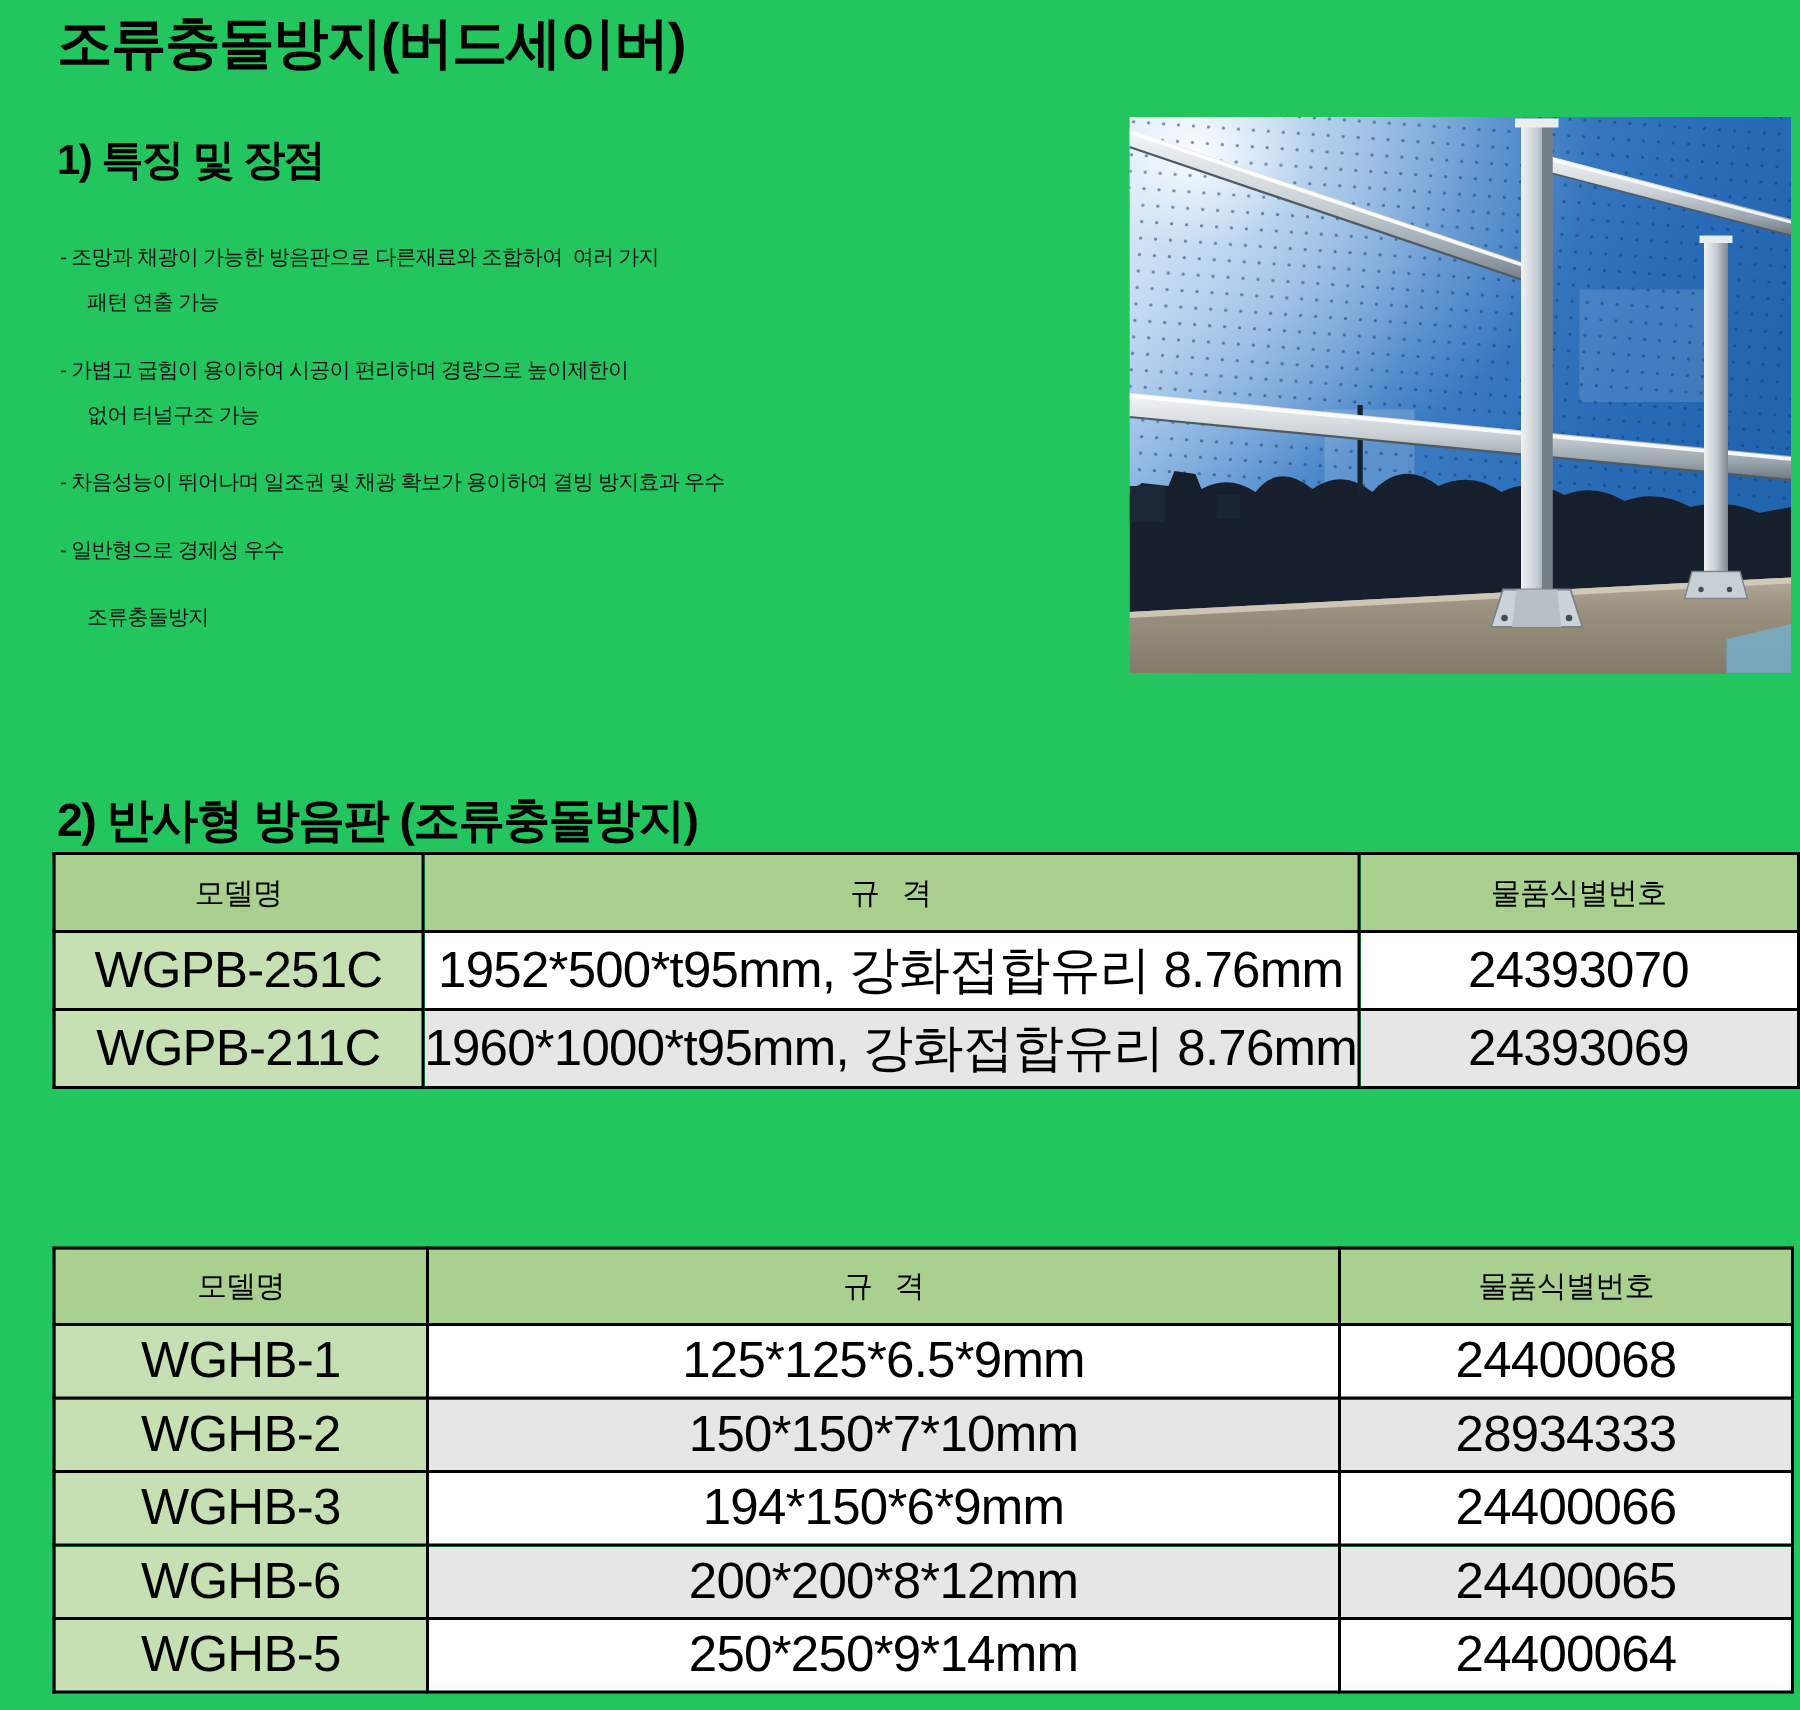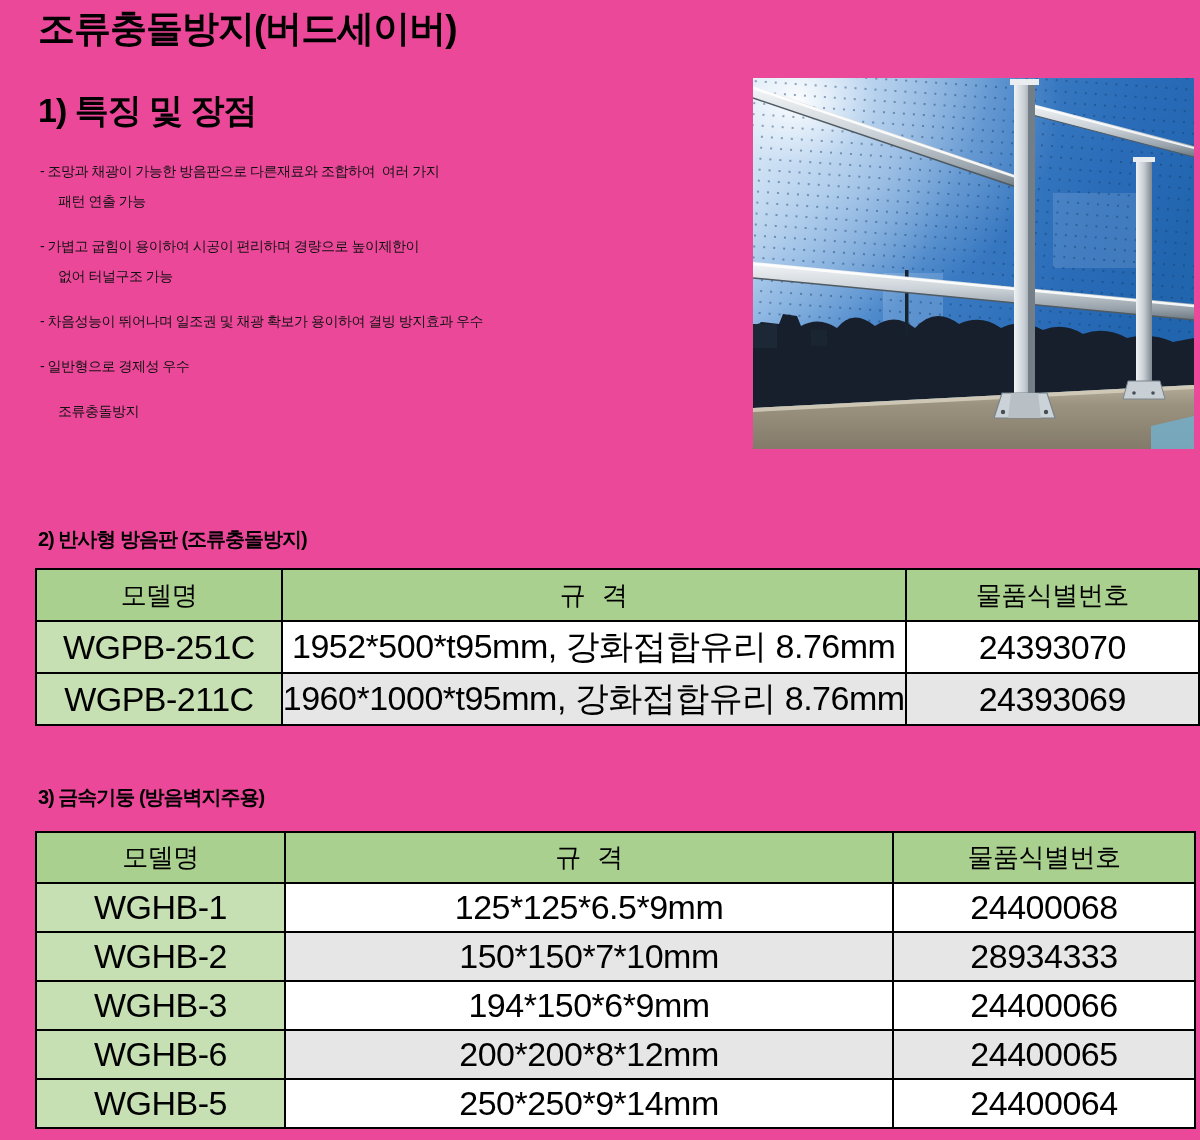--- a/index.html
+++ b/index.html
@@ -1,31 +1,31 @@
 <!DOCTYPE html>
 <html><head>
 <meta charset="utf-8">
 <style>
   html,body { margin:0; padding:0; background:#ffffff; }
   .page {
     position:relative; width:1200px; height:1140px; overflow:hidden;
-    background:#ec4899; color:#000;
+    background:#22c55e; color:#000;
     font-family:"Liberation Sans","DejaVu Sans",sans-serif;
   }
   .doc-title {
     position:absolute; left:38px; top:4px;
     font-size:37px; font-weight:800; letter-spacing:-1px;
     white-space:pre;
   }
   .sec-heading {
     position:absolute; left:38px;
-    font-size:20px; font-weight:700; letter-spacing:-1px;
+    font-size:31px; font-weight:700; letter-spacing:-1px;
     white-space:pre;
   }
-  #features-heading { top:88px; font-size:34px; }
+  #features-heading { top:88px; font-size:28px; }
   #panel-heading   { top:526px; }
   #post-heading    { top:784px; }
 
   .bullets { position:absolute; left:40px; top:156px; width:710px; }
   .bullet { margin:0 0 15px 0; }
   .bullet-line {
     font-size:14px; line-height:30px; color:#111;
     white-space:pre; letter-spacing:-0.5px;
   }
   .bullet-line.cont { padding-left:18px; }
@@ -36,21 +36,21 @@
   .photo-frame svg { display:block; width:100%; height:100%; }
 
   .spec-table { position:absolute; left:35px; border-collapse:collapse; table-layout:fixed; }
   #panel-table { top:568px; }
   #post-table  { top:831px; }
   .spec-table th, .spec-table td {
     border:2px solid #000; text-align:center; vertical-align:middle;
     padding:0; overflow:hidden; white-space:pre; letter-spacing:-0.5px;
   }
   .spec-table th {
-    background:#a9d08e; font-weight:400; font-size:26px; word-spacing:10px;
+    background:#a9d08e; font-weight:400; font-size:20px; word-spacing:10px;
   }
   .spec-table td { font-size:34px; background:#ffffff; }
   .spec-table td.model { background:#c6e0b4; }
   .spec-table tr.alt td.spec, .spec-table tr.alt td.itemid { background:#e7e6e6; }
   #panel-table th { height:50px; }
   #panel-table td { height:50px; }
   #post-table th { height:49px; }
   #post-table td { height:47px;text-align:center; }
   .col-model { width:249px; } .col-spec { width:608px; } .col-id { width:302px; }
 </style>
@@ -184,21 +184,20 @@
       <td class="itemid">24393070</td>
     </tr>
     <tr class="alt">
       <td class="model">WGPB-211C</td>
       <td class="spec">1960*1000*t95mm, 강화접합유리 8.76mm</td>
       <td class="itemid">24393069</td>
     </tr>
   </tbody>
     </table>
 
-  <div class="sec-heading" id="post-heading">3) 금속기둥 (방음벽지주용)</div>
 
   <table class="spec-table" id="post-table">
     <colgroup>
         <col class="col-model">
         <col class="col-spec">
         <col class="col-id">
       </colgroup>
     <tbody>
         <tr>
       <th>모델명</th>

